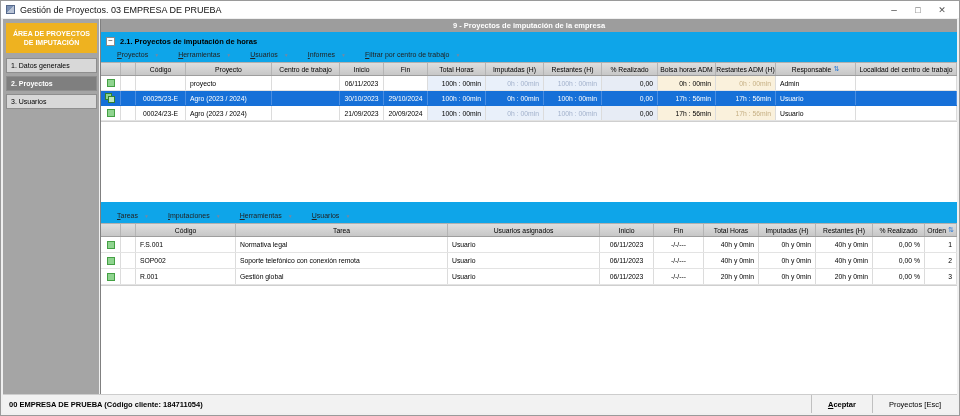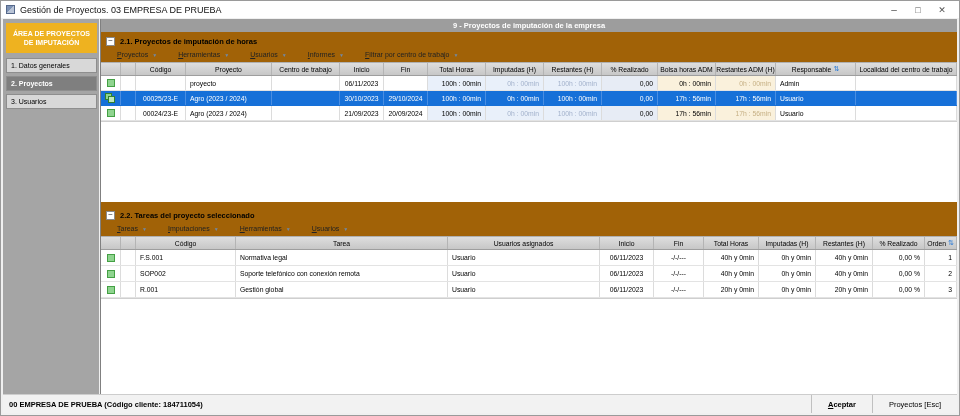--- a/index.html
+++ b/index.html
@@ -26,21 +26,21 @@
     font-size:7px; line-height:9px; text-align:center; padding:6px 3px; }
   .sb-item { margin:0 2px 3px 3px; background:#d8d8d8; border:1px solid #8e8e8e;
     font-size:7px; padding:3px 4px; color:#000; cursor:default; }
   .sb-item.selected { background:#7f7f7f; color:#fff; font-weight:bold; }
 
   
   .content { position:absolute; left:99px; top:18px; right:2px; bottom:21px;
     border-left:1px solid #808080; background:#fff; display:flex; flex-direction:column; overflow:hidden; }
   .band { height:13px; flex:0 0 13px; background:#9d9d9d; color:#fff; font-weight:bold;
     font-size:7.5px; display:flex; align-items:center; justify-content:center; }
-  .sec-hdr { background:#a16207; padding:3px 0 0 5px; }
+  .sec-hdr { background:#0ea5e9; padding:3px 0 0 5px;text-align:right; }
   .sec-hdr.second { padding-top:7px; }
   .sec-title-row { display:flex; align-items:center; gap:5px; height:13px; }
   .collapse-box { width:9px; height:9px; border:1px solid #8a8a8a; background:#fff;
     font-size:8px; line-height:6px; text-align:center; color:#333; }
   .collapse-box::after { content:"−"; }
   .sec-title { font-weight:bold; font-size:7.5px; color:#000; }
   .menu-row { display:flex; gap:19px; padding:3px 0 4px 11px; }
   .menu-item { display:flex; align-items:center; gap:4px; font-size:7px; color:#222; cursor:default; }
   .menu-item u { text-decoration:underline; }
   .arrow { width:7px; }
@@ -241,24 +241,20 @@
           <div class="tcell al-r tint-gray" style="width: 56px;">0,00</div>
           <div class="tcell al-r tint-cream" style="width: 58px;">17h : 56min</div>
           <div class="tcell al-r tint-cream muted-tan" style="width: 60px;">17h : 56min</div>
           <div class="tcell al-l" style="width: 80px;">Usuario</div>
           <div class="tcell al-l" style="flex: 1 1 0%;"></div>
         </div>
       </div>
     <div class="filler filler1"></div>
 
     <div class="sec-hdr second">
-      <div class="sec-title-row">
-        <span class="collapse-box"></span>
-        <span class="sec-title">2.2. Tareas del proyecto seleccionado</span>
-      </div>
       <div class="menu-row">
           <span class="menu-item">
             <span><u>T</u>areas</span>
             <span class="arrow"></span>
           </span>
           <span class="menu-item">
             <span><u>I</u>mputaciones</span>
             <span class="arrow"></span>
           </span>
           <span class="menu-item">

